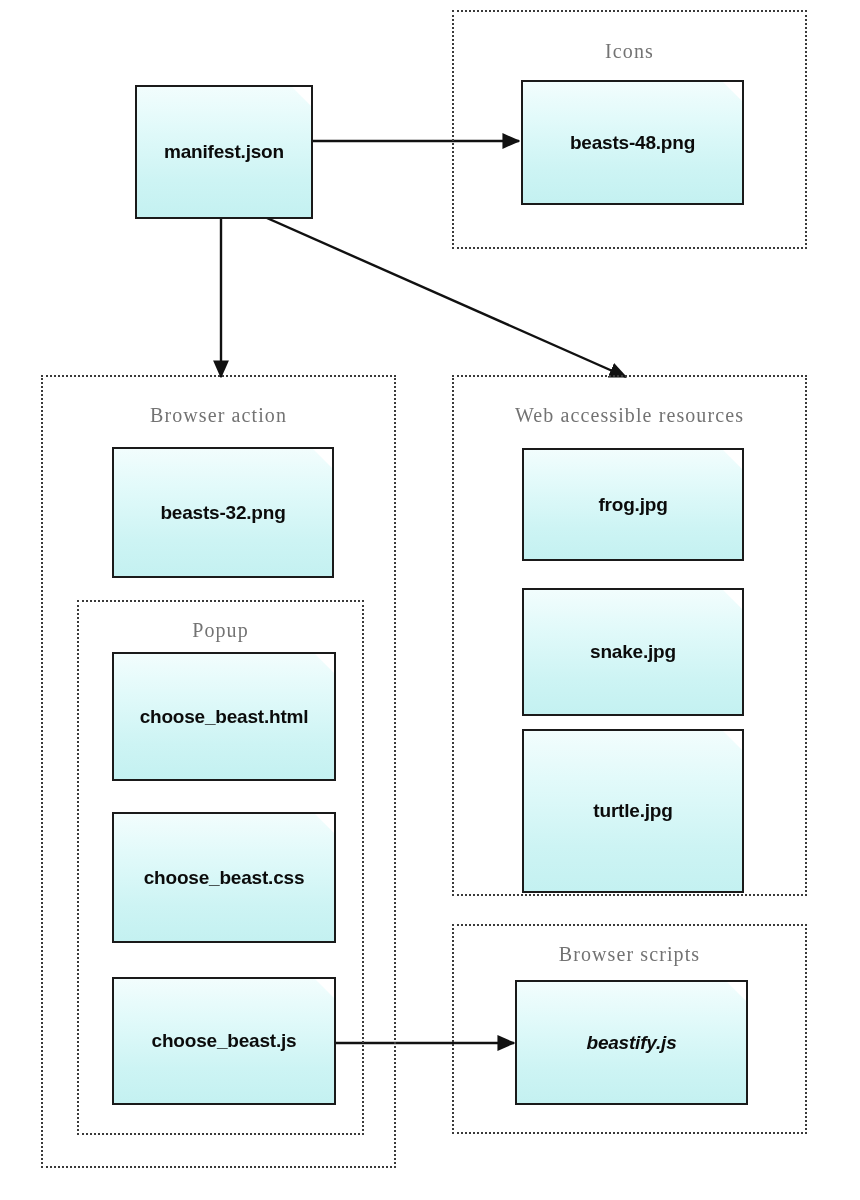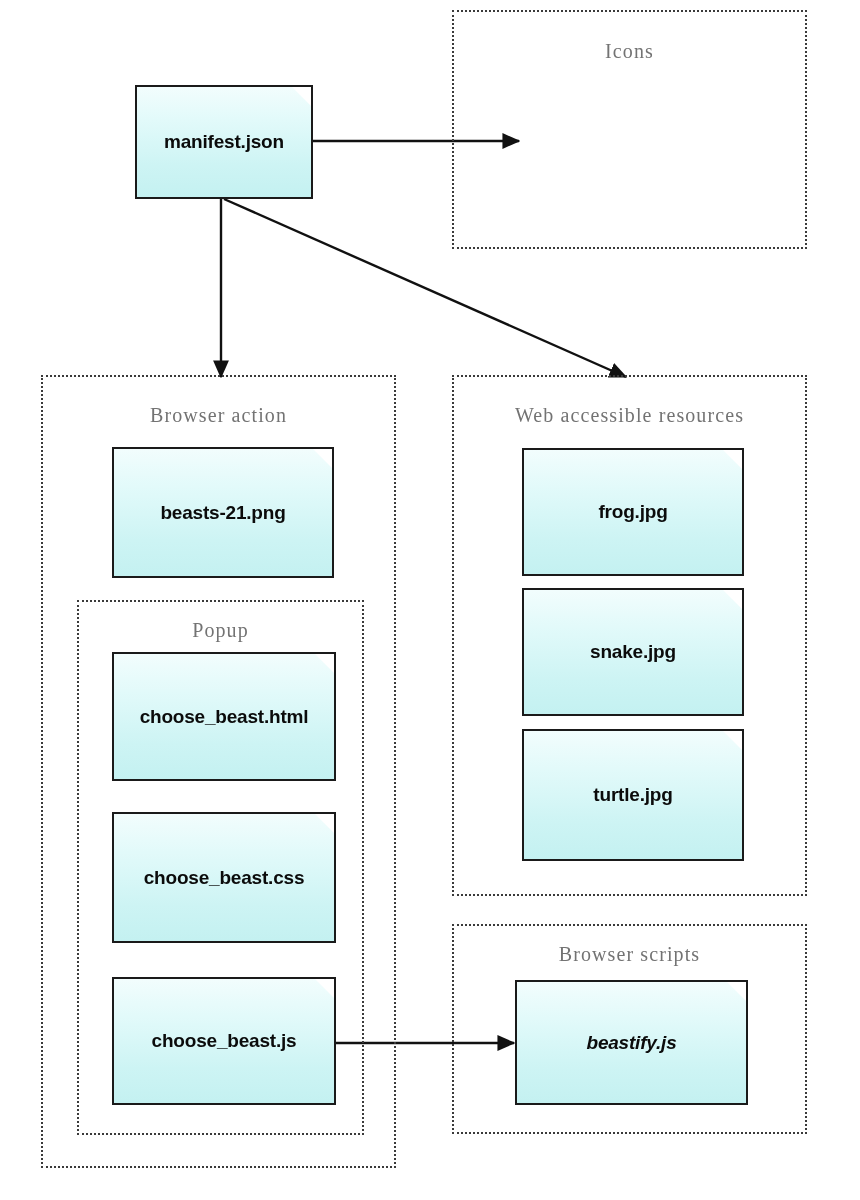--- a/index.html
+++ b/index.html
@@ -127,64 +127,69 @@
   </div>
 
   <div class="group" style="left:452px; top:375px; width:355px; height:521px;">
     <div class="group-label" style="top:27px;">Web accessible resources</div>
   </div>
 
   <div class="group" style="left:452px; top:924px; width:355px; height:210px;">
     <div class="group-label" style="top:17px;">Browser scripts</div>
   </div>
 
-  <div class="node" style="left:135px; top:85px; width:178px; height:114px;">
+  <div class="node" style="left:135px; top:85px; width:178px; height:134px;">
     <div class="sheet"></div>
     <div class="fold"></div>
     <div class="label">manifest.json</div>
   </div>
 
+  <div class="node" style="left:521px; top:80px; width:223px; height:125px;">
+    <div class="sheet"></div>
+    <div class="fold"></div>
+    <div class="label">beasts-48.png</div>
+  </div>
 
   <div class="node" style="left:112px; top:447px; width:222px; height:131px;">
     <div class="sheet"></div>
     <div class="fold"></div>
-    <div class="label">beasts-21.png</div>
+    <div class="label">beasts-32.png</div>
   </div>
 
   <div class="node" style="left:112px; top:652px; width:224px; height:129px;">
     <div class="sheet"></div>
     <div class="fold"></div>
     <div class="label">choose_beast.html</div>
   </div>
 
   <div class="node" style="left:112px; top:812px; width:224px; height:131px;border-radius:21px;">
     <div class="sheet"></div>
     <div class="fold"></div>
     <div class="label">choose_beast.css</div>
   </div>
 
   <div class="node" style="left:112px; top:977px; width:224px; height:128px;">
     <div class="sheet"></div>
     <div class="fold"></div>
     <div class="label">choose_beast.js</div>
   </div>
 
-  <div class="node" style="left:522px; top:448px; width:222px; height:128px;">
+  <div class="node" style="left:522px; top:448px; width:222px; height:113px;">
     <div class="sheet"></div>
     <div class="fold"></div>
     <div class="label">frog.jpg</div>
   </div>
 
   <div class="node" style="left:522px; top:588px; width:222px; height:128px;border-radius:28px;">
     <div class="sheet"></div>
     <div class="fold"></div>
     <div class="label">snake.jpg</div>
   </div>
 
-  <div class="node" style="left:522px; top:729px; width:222px; height:132px;">
+  <div class="node" style="left:522px; top:729px; width:222px; height:164px;">
     <div class="sheet"></div>
     <div class="fold"></div>
     <div class="label">turtle.jpg</div>
   </div>
 
   <div class="node" style="left:515px; top:980px; width:233px; height:125px;font-style:italic;">
     <div class="sheet"></div>
     <div class="fold"></div>
     <div class="label">beastify.js</div>
   </div>

